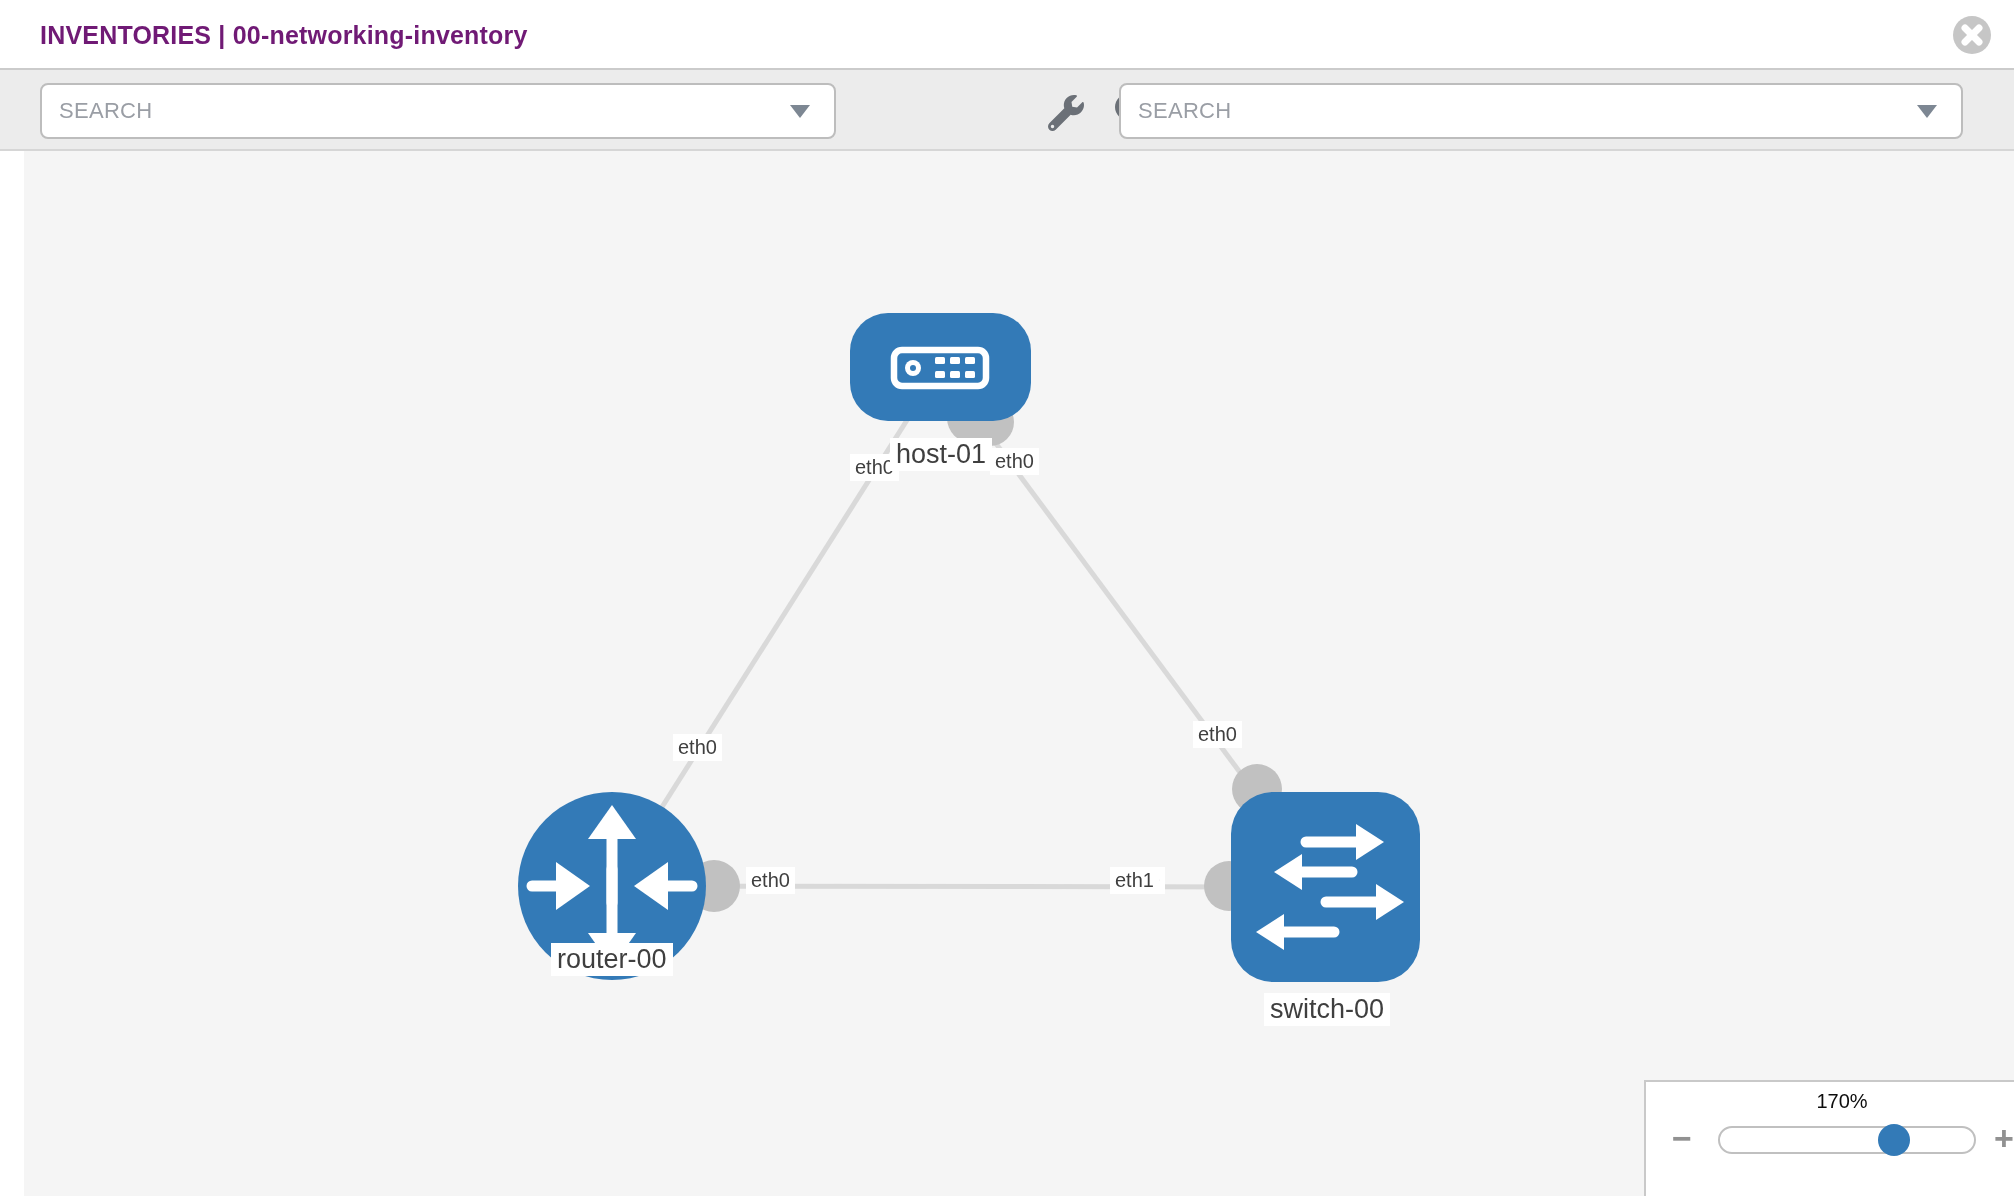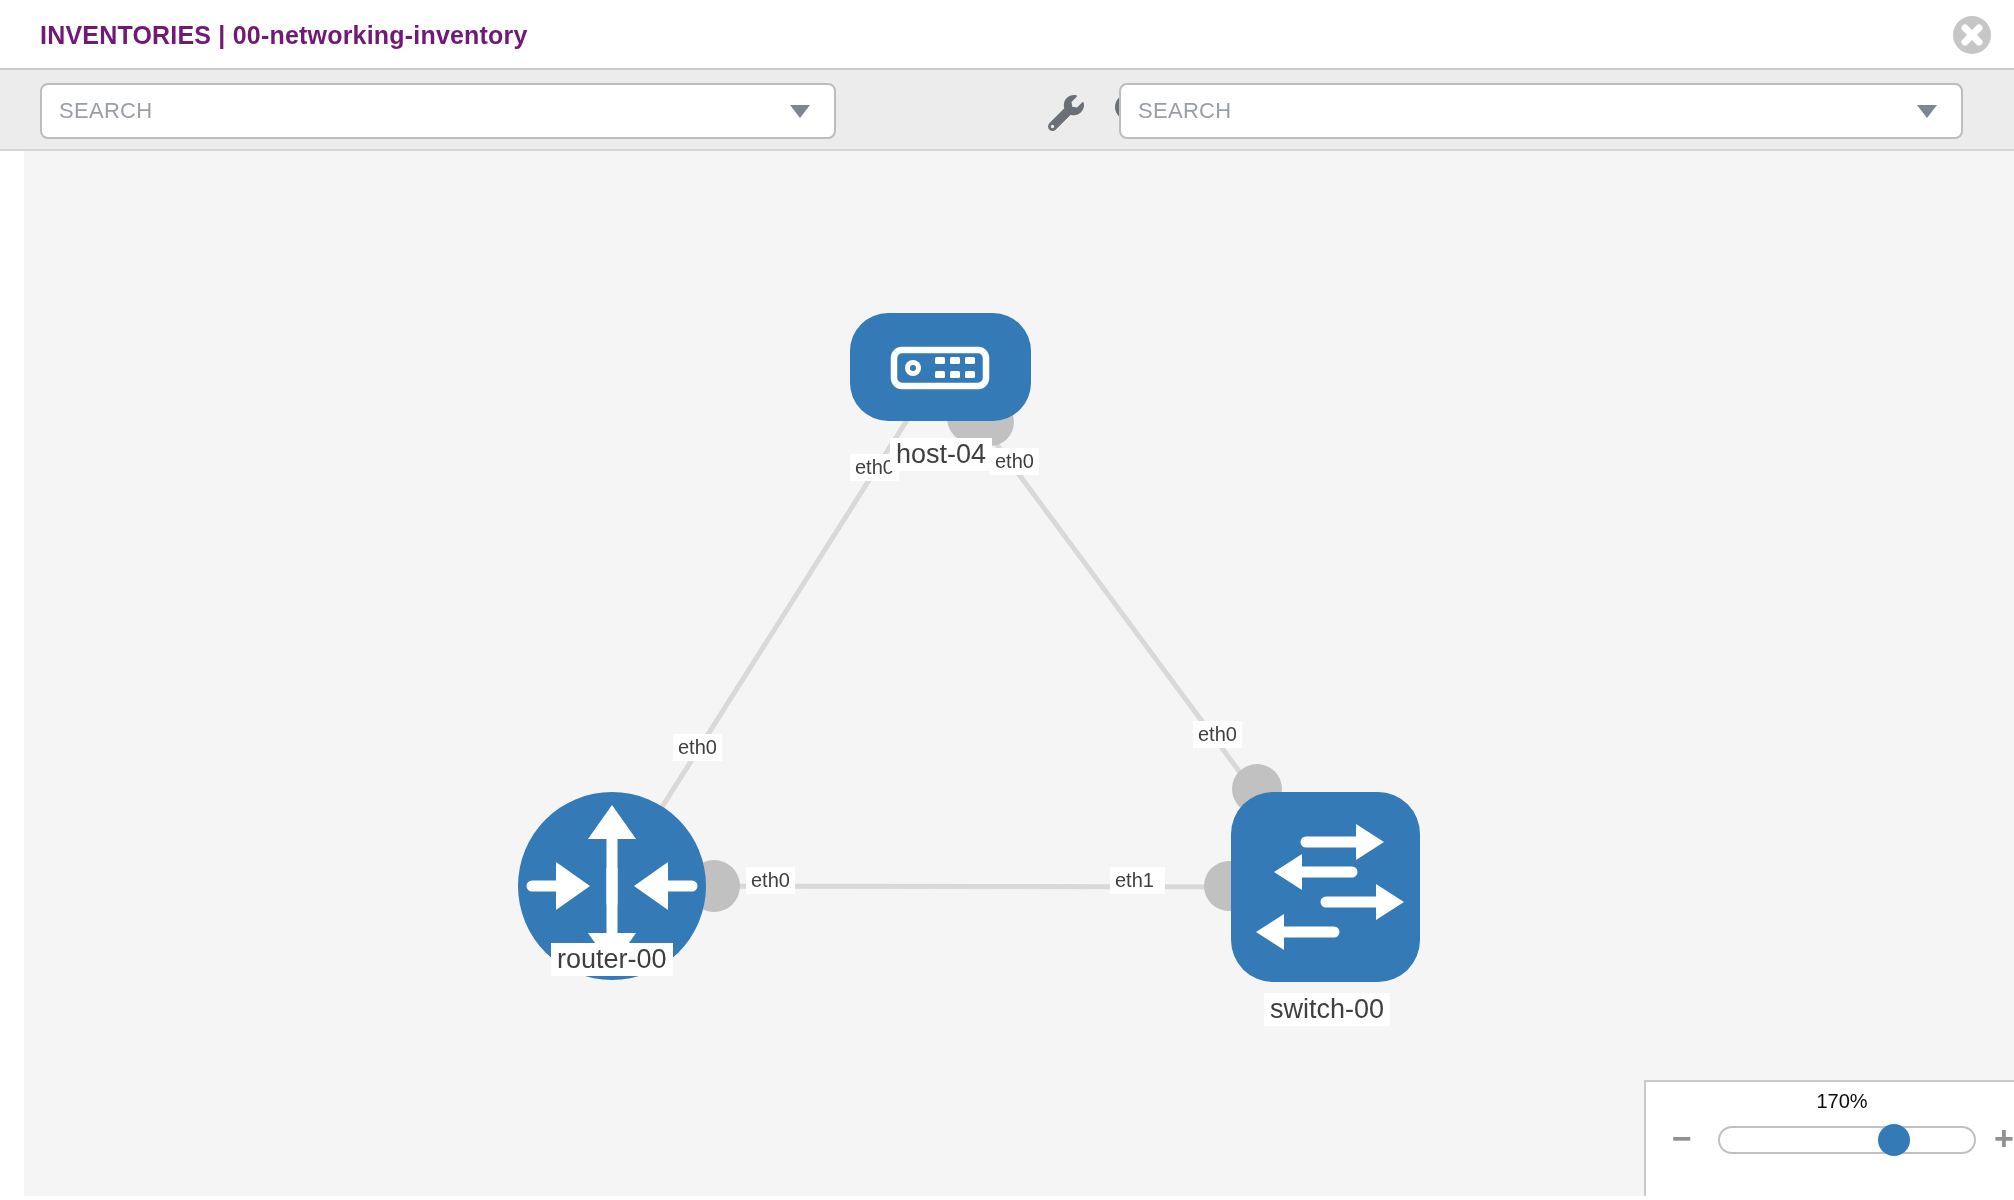--- a/index.html
+++ b/index.html
@@ -283,21 +283,21 @@
   </svg>
 
   <div class="graph-label iface-label" style="left:826px;  top:303px;">eth0</div>
   <div class="graph-label iface-label" style="left:966px;  top:297px;">eth0</div>
   <div class="graph-label iface-label" style="left:649px;  top:583px;">eth0</div>
   <div class="graph-label iface-label" style="left:1169px; top:570px;">eth0</div>
   <div class="graph-label iface-label" style="left:722px;  top:716px;">eth0</div>
   <div class="graph-label iface-label" style="left:1092px; top:716px;">eth0</div>
   <div class="graph-label iface-label" style="left:1086px; top:716px;">eth1</div>
 
-  <div class="graph-label node-label" style="left:866px;  top:287px;">host-04</div>
+  <div class="graph-label node-label" style="left:866px;  top:287px;">host-01</div>
   <div class="graph-label node-label" style="left:527px;  top:792px;">router-00</div>
   <div class="graph-label node-label" style="left:1240px; top:842px;">switch-00</div>
 
   <div class="zoom-panel">
     <div class="zoom-value">170%</div>
     <button class="zoom-minus">−</button>
     <div class="zoom-track">
       <div class="zoom-thumb"></div>
     </div>
     <button class="zoom-plus">+</button>

